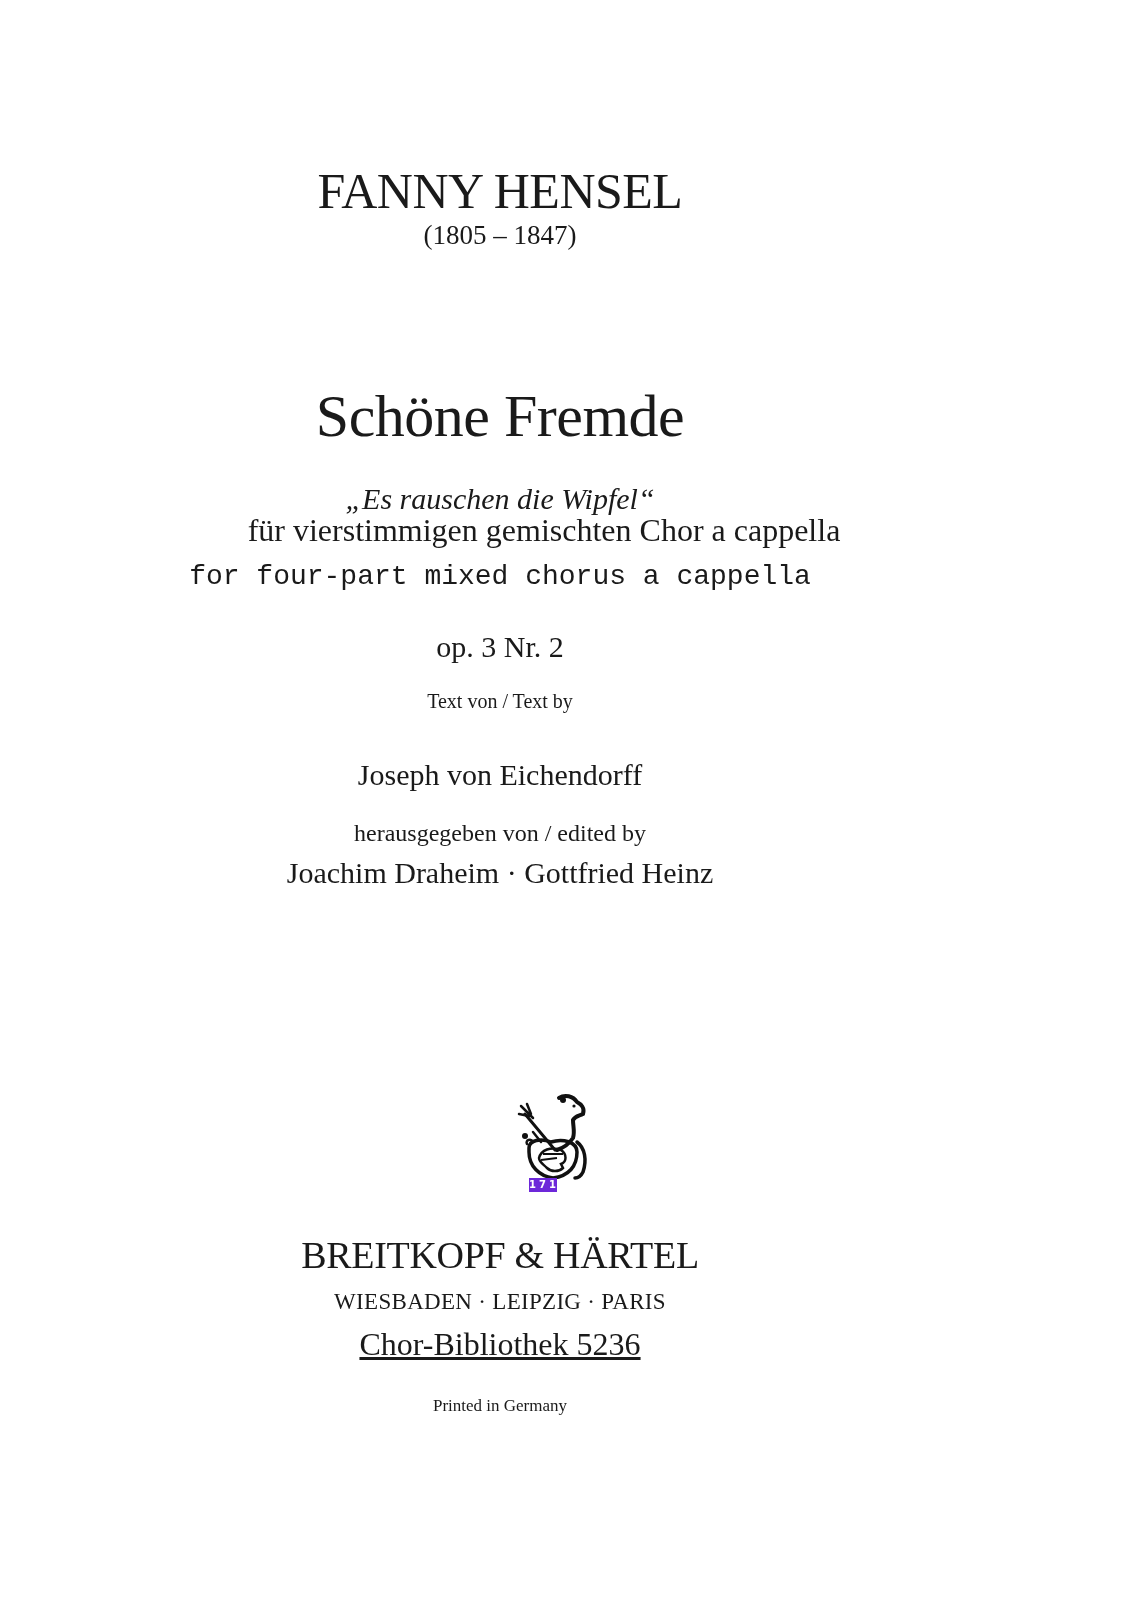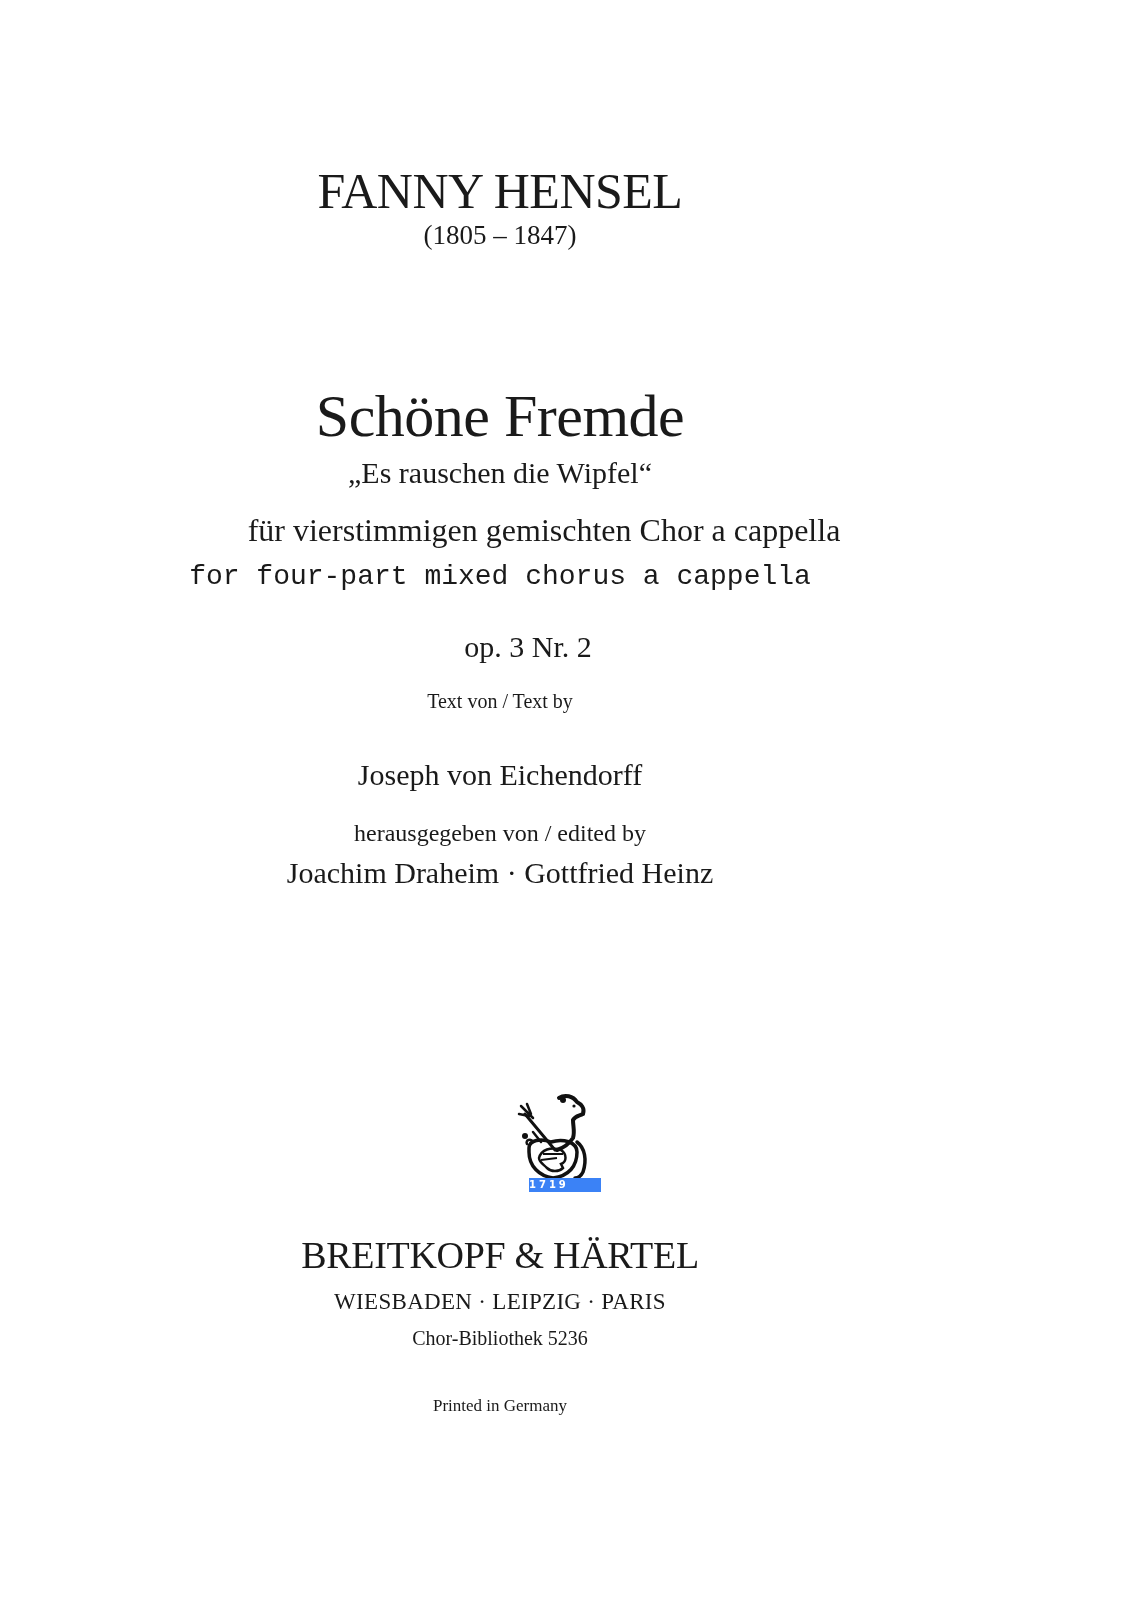--- a/index.html
+++ b/index.html
@@ -19,54 +19,54 @@
       position: absolute;
       left: 0;
       width: 1000px;
       text-align: center;
       white-space: nowrap;
       line-height: 1;
     }
     #composer-name { top: 166px; font-size: 50px; letter-spacing: -0.5px; }
     #composer-dates { top: 222px; font-size: 27px; }
     #work-title { top: 386px; font-size: 60px; letter-spacing: -0.5px; }
-    #work-subtitle { top: 458px; font-size: 30px; }
+    #work-subtitle { top: 484px; font-size: 30px; font-style: italic; }
     #scoring-de { top: 514px; font-size: 32px; margin-left: 44px; }
     #scoring-en { top: 563px; font-size: 28px; font-family: Liberation Mono, monospace; }
-    #opus { top: 632px; font-size: 30px; padding-left: 28px; }
+    #opus { top: 632px; font-size: 30px; }
     #text-label { top: 691px; font-size: 20px; }
     #text-author { top: 760px; font-size: 30px; }
     #editor-label { top: 821px; font-size: 24px; }
     #editors { top: 858px; font-size: 30px; }
     #publisher { top: 1236px; font-size: 38px; letter-spacing: -0.3px; }
     #cities { top: 1290px; font-size: 23px; letter-spacing: 0.3px; }
-    #catalog { top: 1328px; font-size: 20px; }
+    #catalog { top: 1328px; font-size: 32px; text-decoration: underline; }
     #printed { top: 1397px; font-size: 17px; }
 
     #logo {
       position: absolute;
       left: 511px;
       top: 1092px;
       width: 88px;
       height: 104px;
     }
     #logo svg { width: 100%; height: 100%; display: block; }
     #logo-year {
       position: absolute;
       left: 18px;
       top: 86px;
-      width: 72px;
+      width: 28px;
       height: 14px;
-      background: #3b82f6;
+      background: #6d28d9;
       color: #fff;
       font-family: "DejaVu Sans", sans-serif;
       font-size: 10px;
       font-weight: bold;
       letter-spacing: 3px;
-      text-align: left;
+      text-align: right;
       line-height: 14px;
     }
   </style>
 </head>
 <body>
 
 <div>
   <div class="line" id="composer-name">FANNY HENSEL</div>
   <div class="line" id="composer-dates">(1805 – 1847)</div>
 

